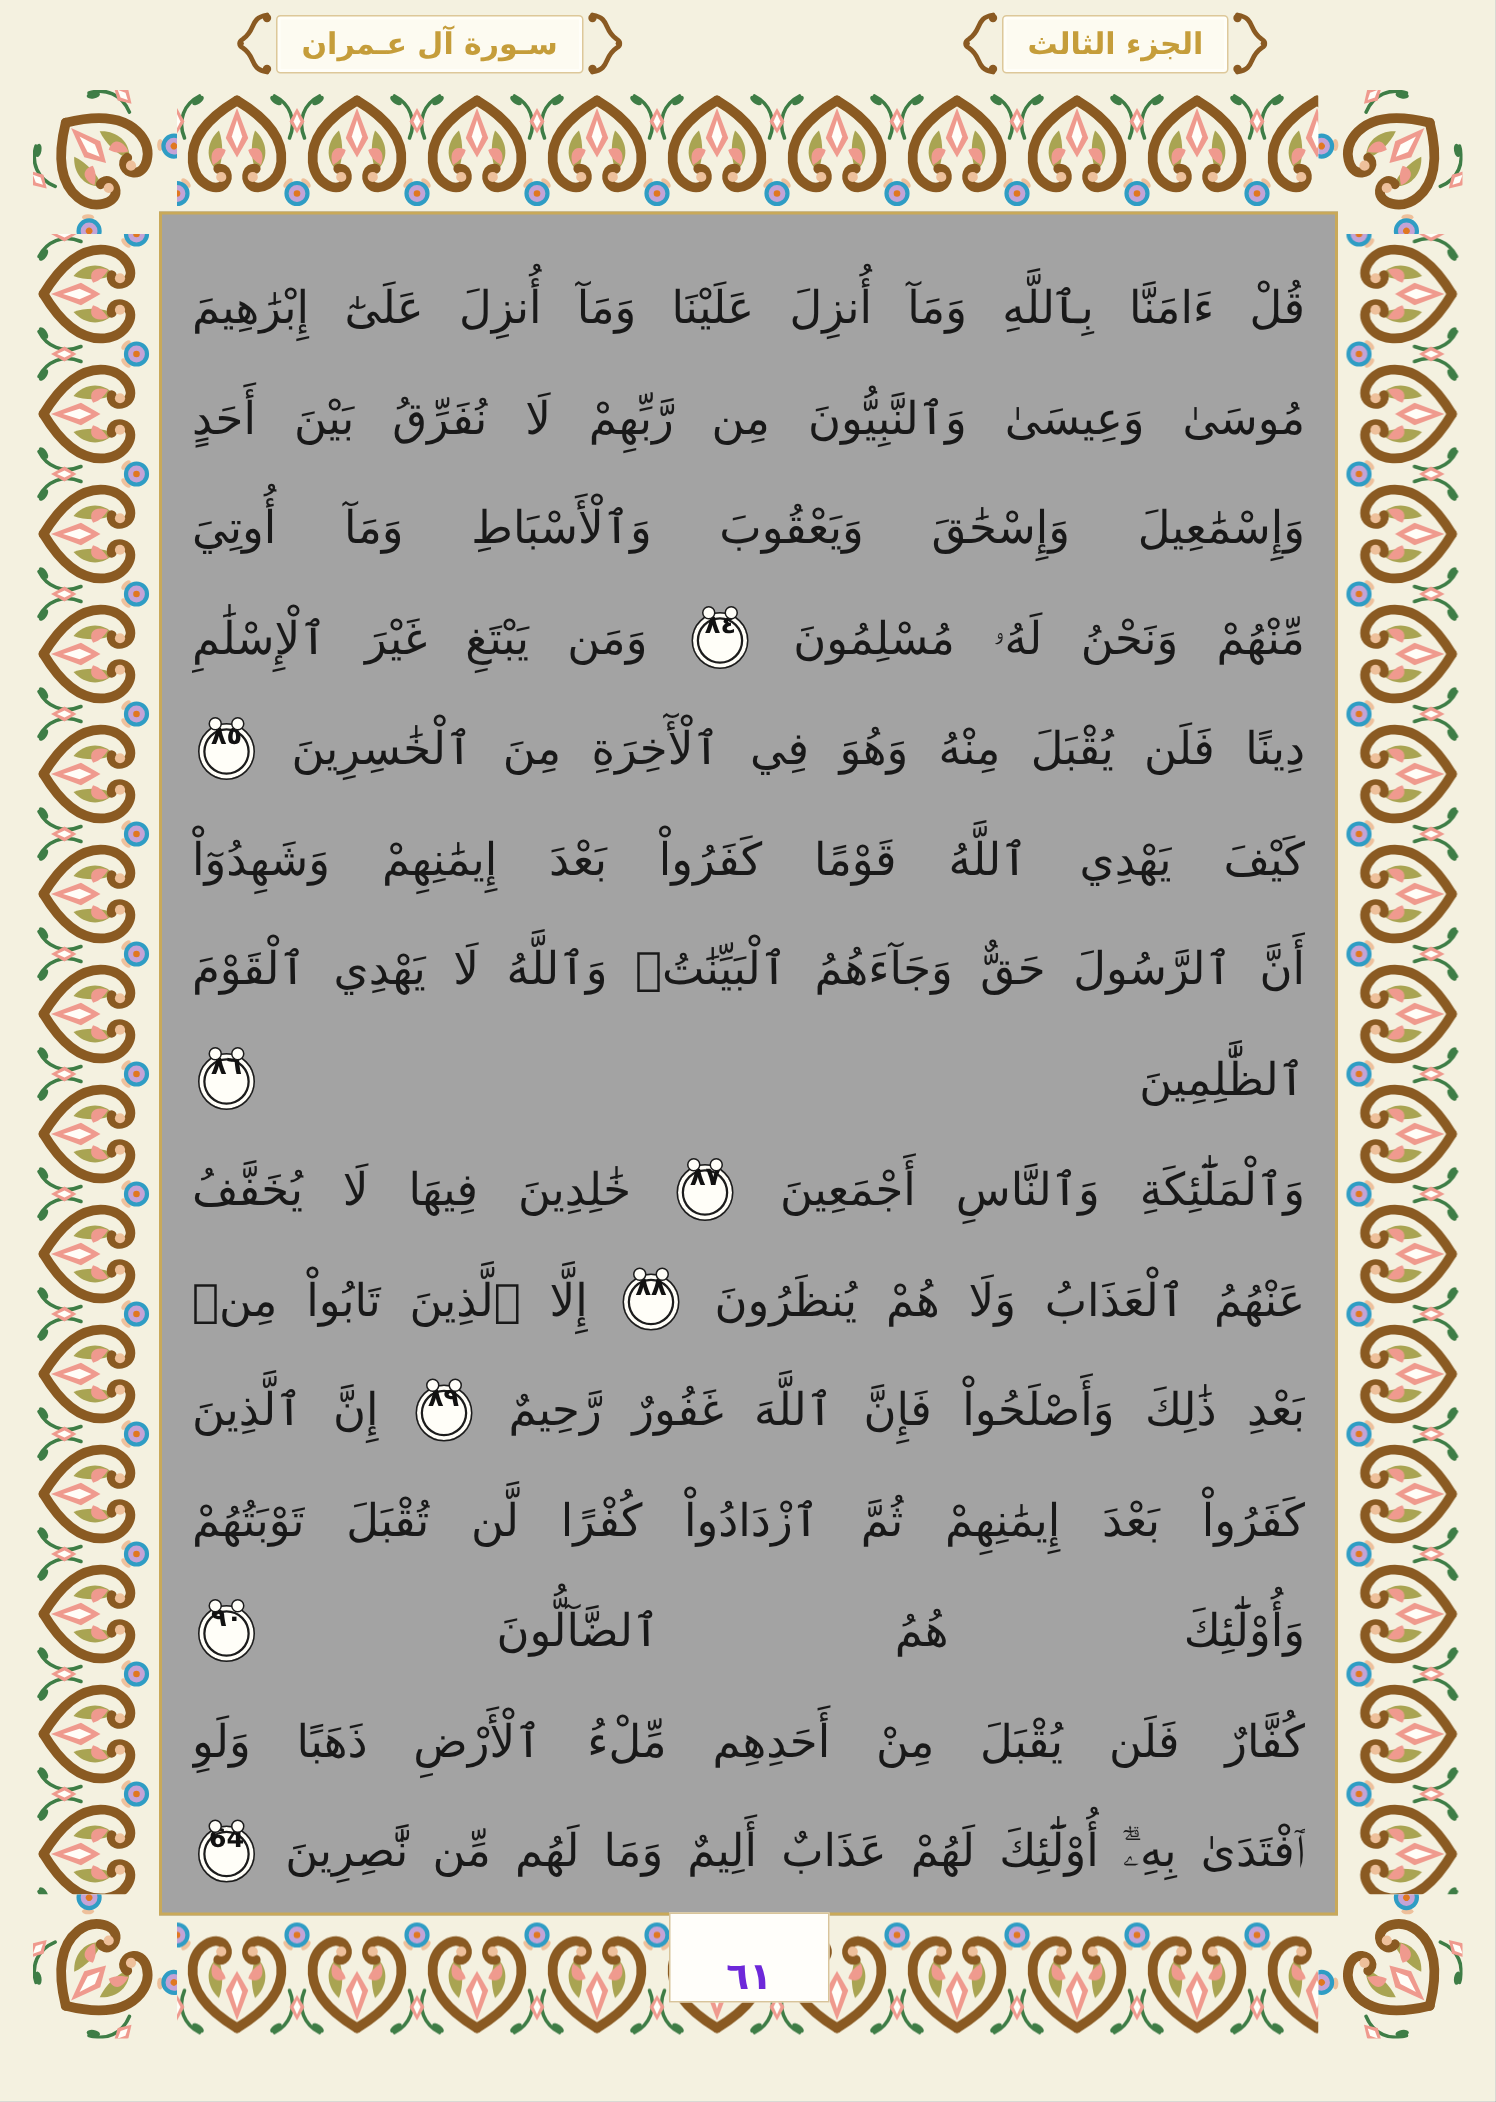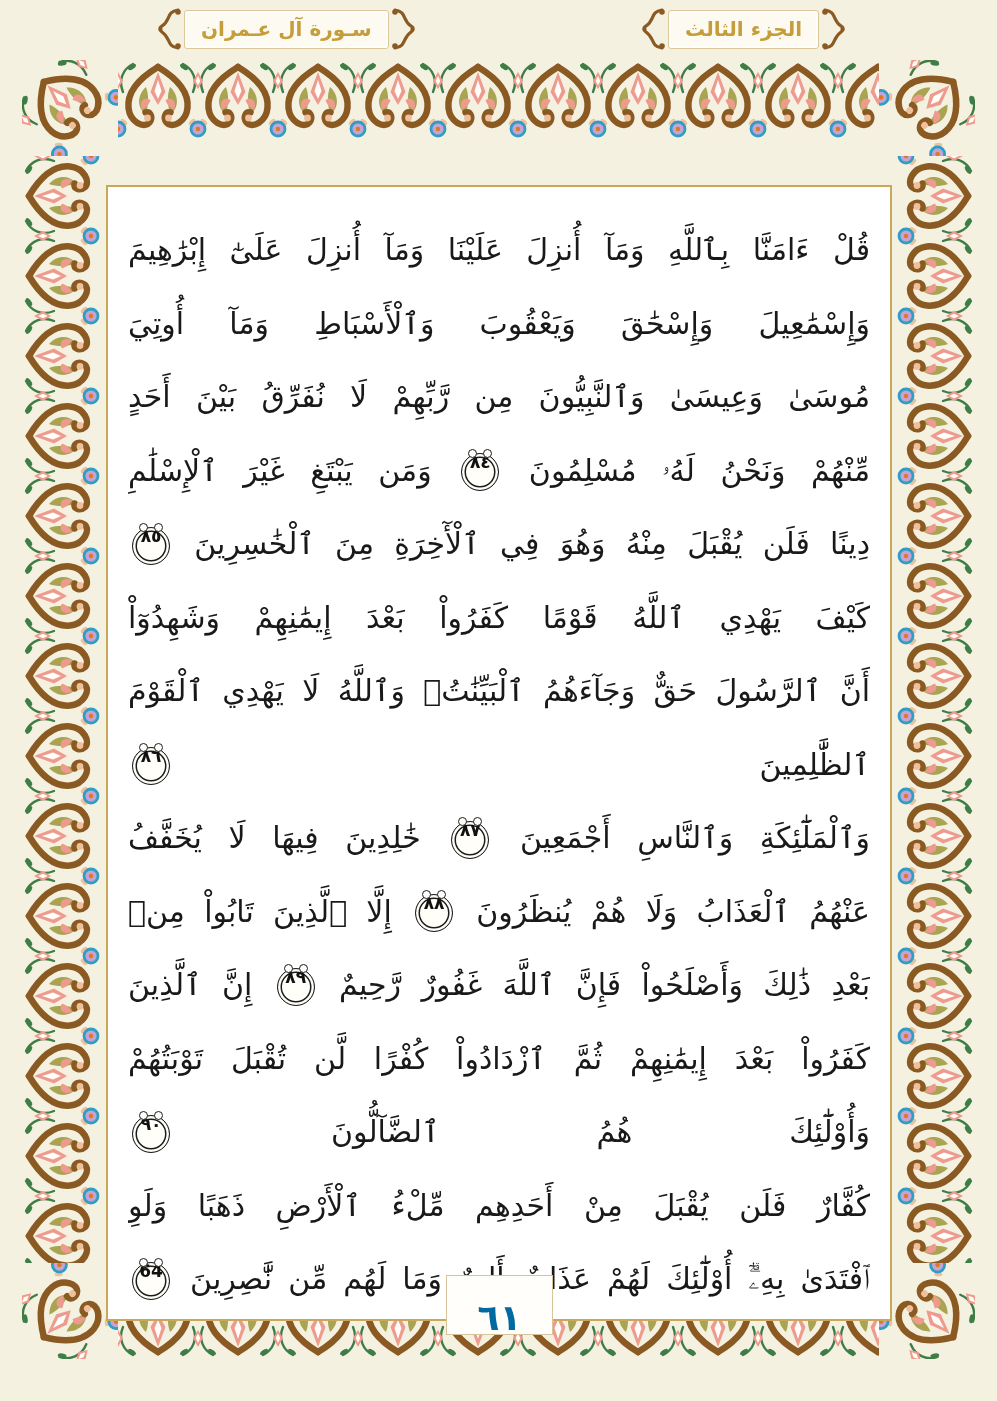--- a/index.html
+++ b/index.html
@@ -26,40 +26,40 @@
   #corner-tl{left:22px;top:60px;width:96px;height:96px;}
   #corner-tr{left:879px;top:60px;width:96px;height:96px;}
   #corner-bl{left:22px;top:1263px;width:96px;height:96px;}
   #corner-br{left:879px;top:1263px;width:96px;height:96px;}
 
   .heartline{fill:none;stroke:#8a5a22;stroke-width:6.5;stroke-linecap:round;}
   .sprig{fill:none;stroke:#3e7d46;stroke-width:2.4;stroke-linecap:round;}
 
   
   .text-area{position:absolute;left:106px;top:141px;width:786px;height:1136px;
-             background:#ffffff;border:2px solid #c9a959;box-sizing:border-box;margin-top:44px;}
+             background:#a3a3a3;border:2px solid #c9a959;box-sizing:border-box;}
   .quran{padding:26px 20px 0 20px;}
   .line{direction:rtl;text-align:justify;text-align-last:justify;-moz-text-align-last:justify;
         font-size:30px;line-height:73.5px;height:73.5px;overflow:hidden;color:#191919;
         white-space:normal;}
   .verse-marker{display:inline-flex;align-items:flex-start;justify-content:center;
         width:36px;height:36px;border:1.5px solid #1c1c1c;border-radius:50%;
         background:#fffef8;box-shadow:inset 0 0 0 2.5px #fffef8, inset 0 0 0 4px #1c1c1c;
         position:relative;vertical-align:middle;margin:0 4px;}
   .verse-marker::before,.verse-marker::after{content:"";position:absolute;top:-5px;width:7px;height:7px;
         border:1.3px solid #1c1c1c;border-radius:50%;background:#fffef8;}
   .verse-marker::before{left:6px;}
   .verse-marker::after{right:6px;}
   .vnum{font-size:17px;font-weight:bold;color:#111;line-height:1;}
 
   
   .page-num-box{position:absolute;left:446px;top:1275px;width:105px;height:58px;
         background:#fffefa;border:1px solid #d8c49a;display:flex;align-items:center;
         justify-content:center;z-index:5;}
-  .page-num{color:#0369a1;font-size:36px;font-weight:bold;margin-top:24px;}
+  .page-num{color:#6d28d9;font-size:25px;font-weight:bold;margin-top:24px;}
 </style>
 </head>
 <body>
 
 <div class="page">
 
   <svg width="0" height="0" style="position:absolute" aria-hidden="true">
     <defs>
       <g id="motif">
 
@@ -168,22 +168,22 @@
   <svg id="corner-bl" class="corner" viewBox="0 0 96 96">
     <use href="#motif" transform="translate(48,48) rotate(-135) translate(-40,-44)"></use>
   </svg>
   <svg id="corner-br" class="corner" viewBox="0 0 96 96">
     <use href="#motif" transform="translate(48,48) rotate(135) translate(-40,-44)"></use>
   </svg>
 
   <div class="text-area">
     <div class="quran">
         <div class="line"><span>قُلْ ءَامَنَّا بِٱللَّهِ وَمَآ أُنزِلَ عَلَيْنَا وَمَآ أُنزِلَ عَلَىٰٓ إِبْرَٰهِيمَ</span></div>
+        <div class="line"><span>مُوسَىٰ وَعِيسَىٰ وَٱلنَّبِيُّونَ مِن رَّبِّهِمْ لَا نُفَرِّقُ بَيْنَ أَحَدٍ</span></div>
         <div class="line"><span>وَإِسْمَٰعِيلَ وَإِسْحَٰقَ وَيَعْقُوبَ وَٱلْأَسْبَاطِ وَمَآ أُوتِيَ</span></div>
-        <div class="line"><span>مُوسَىٰ وَعِيسَىٰ وَٱلنَّبِيُّونَ مِن رَّبِّهِمْ لَا نُفَرِّقُ بَيْنَ أَحَدٍ</span></div>
         <div class="line"><span>مِّنْهُمْ وَنَحْنُ لَهُۥ مُسْلِمُونَ</span> <span class="verse-marker">
             <span class="vnum">٨٤</span>
           </span> <span>وَمَن يَبْتَغِ غَيْرَ ٱلْإِسْلَٰمِ</span></div>
         <div class="line"><span>دِينًا فَلَن يُقْبَلَ مِنْهُ وَهُوَ فِي ٱلْأٓخِرَةِ مِنَ ٱلْخَٰسِرِينَ</span> <span class="verse-marker">
             <span class="vnum">٨٥</span>
           </span></div>
         <div class="line"><span>كَيْفَ يَهْدِي ٱللَّهُ قَوْمًا كَفَرُواْ بَعْدَ إِيمَٰنِهِمْ وَشَهِدُوٓاْ</span></div>
         <div class="line"><span>أَنَّ ٱلرَّسُولَ حَقٌّ وَجَآءَهُمُ ٱلْبَيِّنَٰتُۚ وَٱللَّهُ لَا يَهْدِي ٱلْقَوْمَ</span></div>
         <div class="line"><span>ٱلظَّٰلِمِينَ</span> <span class="verse-marker">
             <span class="vnum">٨٦</span>

